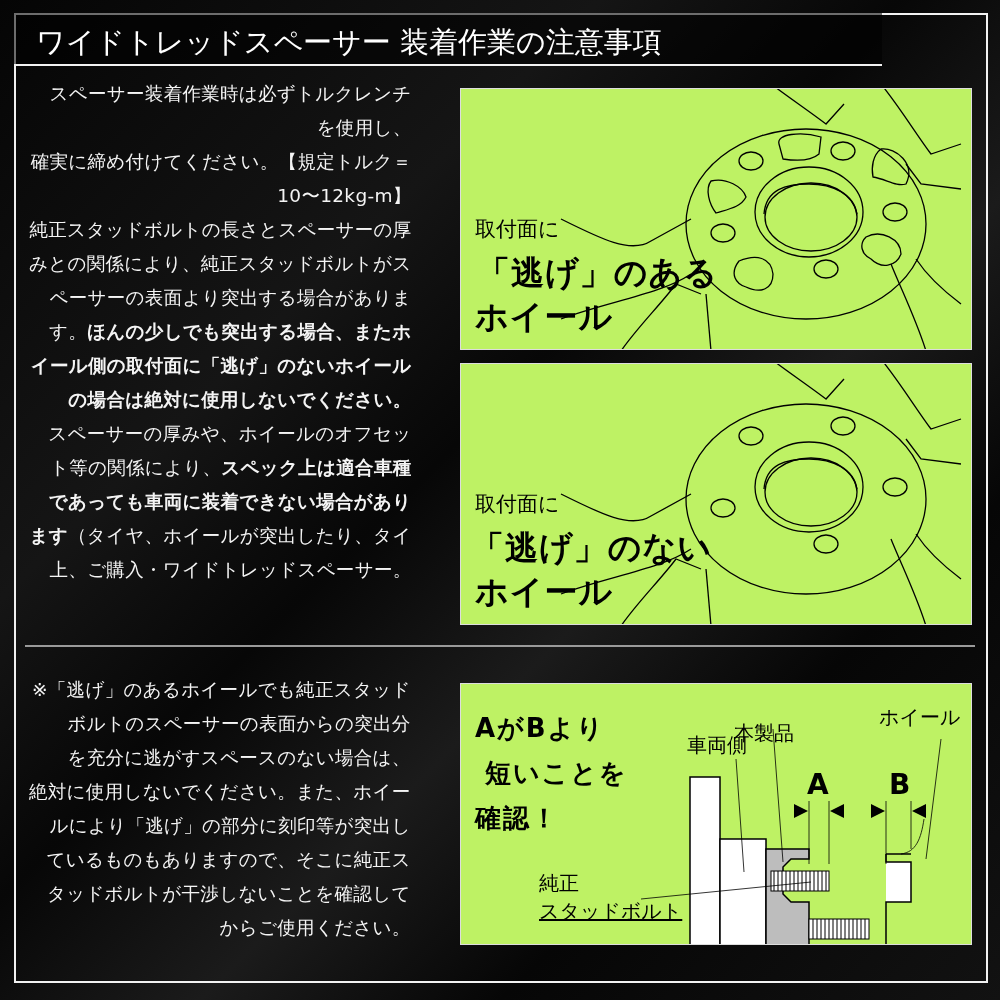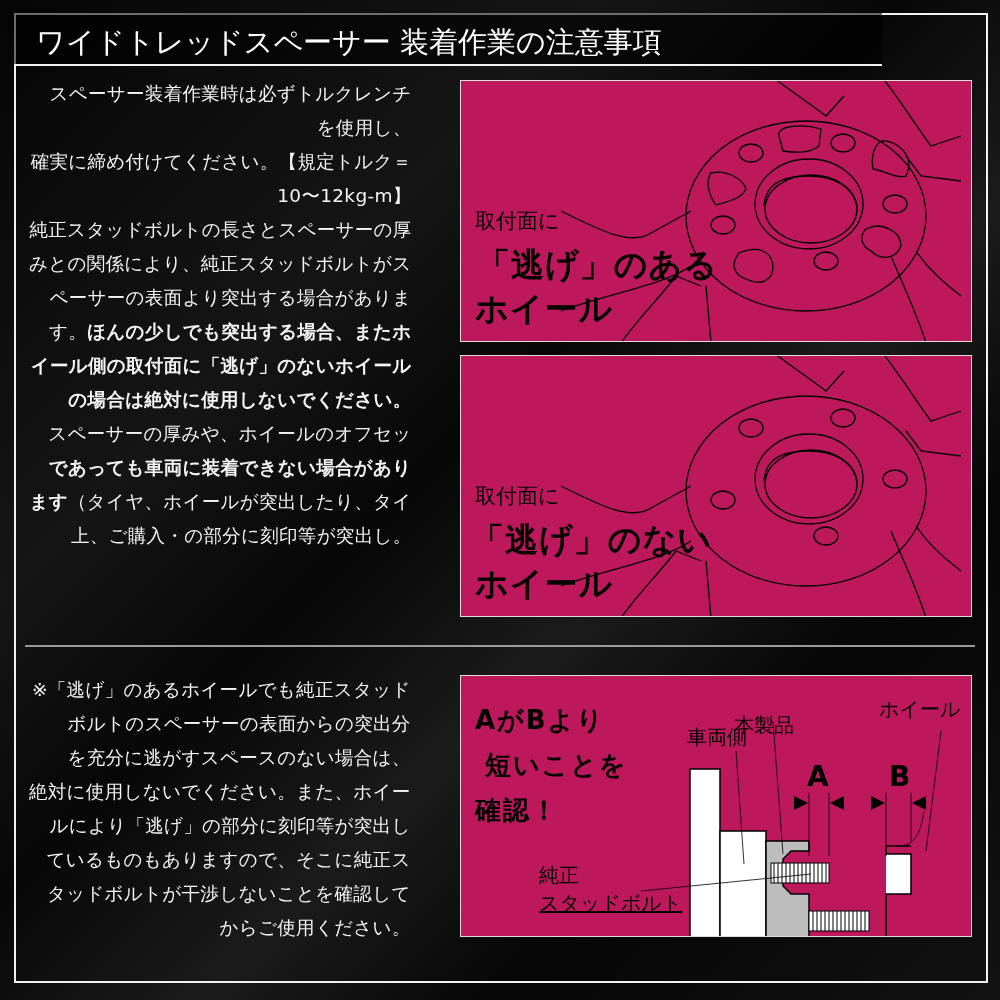--- a/index.html
+++ b/index.html
@@ -28,21 +28,21 @@
   .body-text {
     position:absolute; left:29px; font-size:18.5px; line-height:34px;
     color:#f4f4f4; letter-spacing:0.3px;text-align:right;
   }
   .body-text .line { display:block; white-space:nowrap; height:34px; }
   .body-text b { font-weight:bold; }
   .divider {
     position:absolute; left:25px; top:645px; width:950px; height:2px; background:#9a9a9a;
   }
   .panel {
-    position:absolute; background:#be185d; border:1px solid #ddd; overflow:hidden;
+    position:absolute; background:#bef264; border:1px solid #ddd; overflow:hidden;margin-top:8px;
   }
   .panel svg { position:absolute; left:0; top:0; }
   .panel .small-label {
     position:absolute; color:#000; font-size:21px; font-weight:normal; white-space:nowrap;
   }
   .panel .big-label {
     position:absolute; color:#000; font-size:33px; font-weight:bold; white-space:nowrap; letter-spacing:1px;
   }
   .diag-label {
     position:absolute; color:#000; font-size:20px; white-space:nowrap;
@@ -68,23 +68,24 @@
     <span class="line"><span>を使用し、</span></span>
     <span class="line"><span>確実に締め付けてください。【規定トルク＝</span></span>
     <span class="line"><span>10〜12kg-m】</span></span>
     <span class="line"><span>純正スタッドボルトの長さとスペーサーの厚</span></span>
     <span class="line"><span>みとの関係により、純正スタッドボルトがス</span></span>
     <span class="line"><span>ペーサーの表面より突出する場合がありま</span></span>
     <span class="line"><span>す。</span><b>ほんの少しでも突出する場合、またホ</b></span>
     <span class="line"><b>イール側の取付面に「逃げ」のないホイール</b></span>
     <span class="line"><b>の場合は絶対に使用しないでください。</b></span>
     <span class="line"><span>スペーサーの厚みや、ホイールのオフセッ</span></span>
+    <span class="line"><span>ト等の関係により、</span><b>スペック上は適合車種</b></span>
     <span class="line"><b>であっても車両に装着できない場合があり</b></span>
     <span class="line"><b>ます</b><span>（タイヤ、ホイールが突出したり、タイ</span></span>
-    <span class="line"><span>上、ご購入・の部分に刻印等が突出し。</span></span>
+    <span class="line"><span>上、ご購入・ワイドトレッドスペーサー。</span></span>
   </div>
 
 <div class="panel" style="left:460px; top:80px; width:512px; height:262px;">
   <svg width="512" height="262" viewBox="0 0 512 262">
     <g fill="none" stroke="#000" stroke-width="1.3">
 
       <path d="M100,130 C140,150 170,165 190,152 L230,130"></path>
       <path d="M100,230 C150,212 200,205 230,185"></path>
       <path d="M160,262 C175,240 200,215 215,195 L240,205"></path>
       <path d="M250,262 L245,205"></path>

